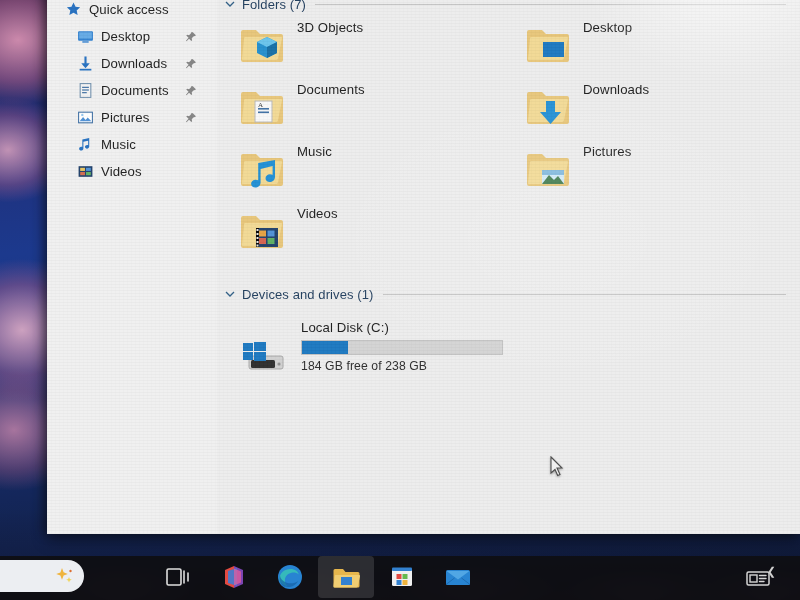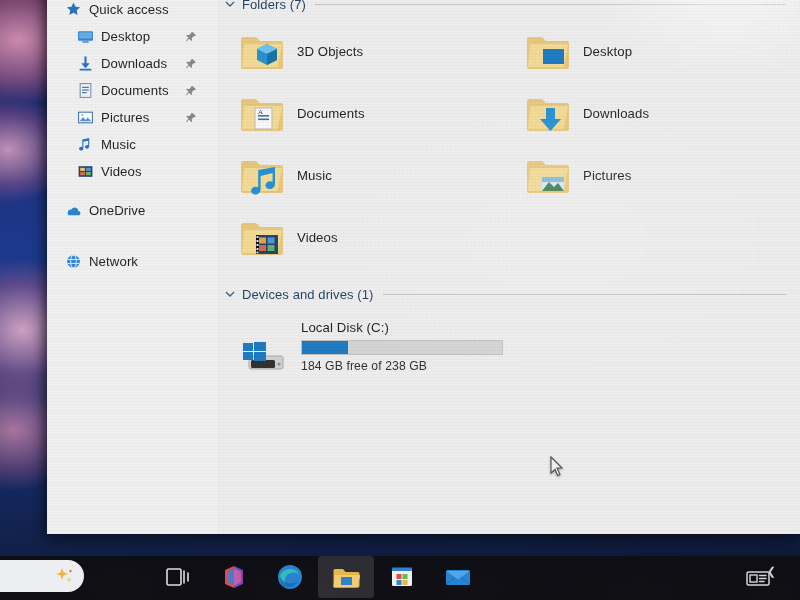--- a/index.html
+++ b/index.html
@@ -120,21 +120,21 @@
   .group-rule { flex: 1; height: 1px; background: #c3c3c3; margin-right: 14px; }
 
   .tiles {
     display: grid;
     grid-template-columns: 286px 1fr;
     grid-auto-rows: 62px;
     padding-left: 14px;
     column-gap: 0;
   }
   .tile {
-    display: flex; align-items: center;
+    display: flex; 
     padding-left: 6px;
     cursor: default;
   }
   .tile .tile-icon {
     width: 48px; height: 48px; flex: 0 0 48px;
     margin-right: 12px;
     position: relative;
   }
   .tile .tile-name {
     font-size: 13.2px; color: #1a1a1a;
@@ -364,44 +364,26 @@
                 <rect x="8.5" y="4.5" width="4.5" height="3" fill="#4a90d9"></rect>
                 <rect x="3" y="8.5" width="4.5" height="3" fill="#d96a4a"></rect>
                 <rect x="8.5" y="8.5" width="4.5" height="3" fill="#5fb55f"></rect>
               </svg>
           </span>
           <span class="label">Videos</span>
         </div>
 
         <div class="nav-gap"></div>
 
-        <div class="nav-item">
-          <span class="ico">
-            <svg viewBox="0 0 16 16">
-                <path d="M4 12.5h8.3c1.4 0 2.2-.9 2.2-2s-.9-2-2-2c0-1.9-1.5-3.3-3.3-3.3-1.4 0-2.6.8-3.1 2-.2-.1-.5-.1-.8-.1-1.5 0-2.7 1.2-2.7 2.7S2.5 12.5 4 12.5z" fill="#1f82d6"></path>
-              </svg>
-          </span>
-          <span class="label">OneDrive</span>
-        </div>
 
         <div class="nav-gap"></div>
 
 
         <div class="nav-gap"></div>
 
-        <div class="nav-item">
-          <span class="ico">
-            <svg viewBox="0 0 16 16">
-                <circle cx="8" cy="8" r="6" fill="#2a7fd4"></circle>
-                <ellipse cx="8" cy="8" rx="2.6" ry="6" fill="none" stroke="#cfe6f8" stroke-width="1"></ellipse>
-                <path d="M2.2 6.2h11.6M2.2 9.8h11.6" stroke="#cfe6f8" stroke-width="1"></path>
-              </svg>
-          </span>
-          <span class="label">Network</span>
-        </div>
 
       </div>
 
       <div class="content">
 
         <div class="group-header">
           <span class="chev">
             <svg viewBox="0 0 14 14">
                 <path d="M3 5l4 4 4-4" fill="none" stroke="#2b5d87" stroke-width="1.3"></path>
               </svg>

